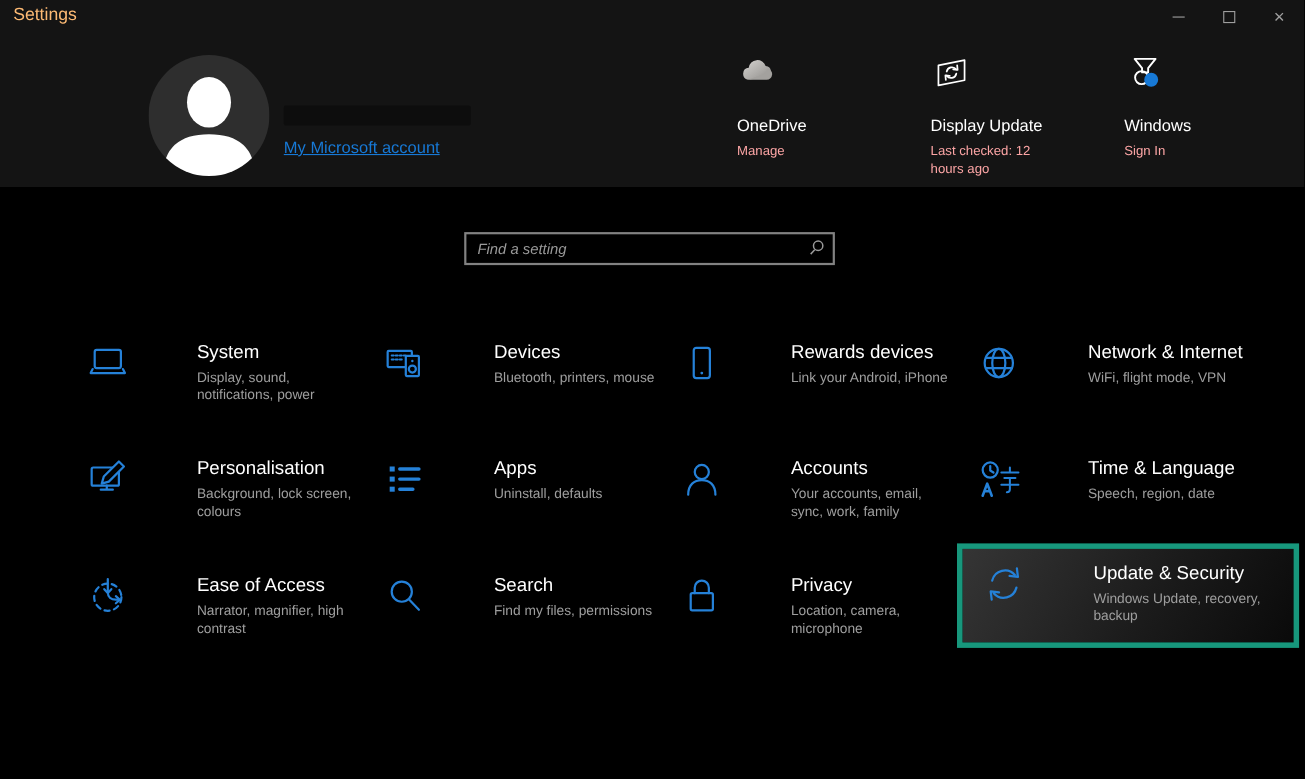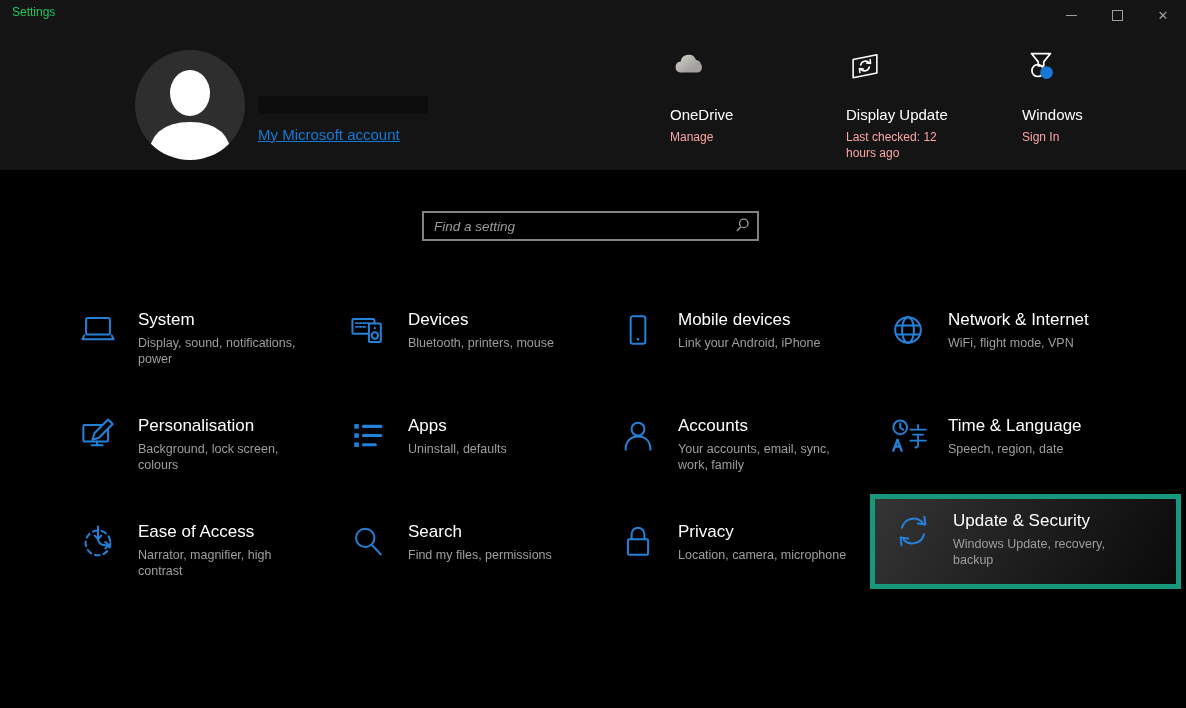--- a/index.html
+++ b/index.html
@@ -1,20 +1,20 @@
 <!DOCTYPE html>
 <html><head>
 <meta charset="utf-8">
 <style>
   html,body{margin:0;padding:0;background:#000;}
   #app{position:relative;width:1186px;height:708px;background:#000;overflow:hidden;
        font-family:"Liberation Sans","DejaVu Sans",sans-serif;color:#fff;}
   
   .header-band{position:absolute;left:0;top:0;width:1186px;height:170px;background:#141414;}
-  .titlebar-title{position:absolute;left:12px;top:5px;font-size:12px;color:#22c55e;}
+  .titlebar-title{position:absolute;left:12px;top:5px;font-size:16px;color:#fdba74;}
   .win-controls{position:absolute;top:0;right:0;display:flex;height:30px;}
   .win-btn{width:46px;height:30px;display:flex;align-items:center;justify-content:center;color:#9f9f9f;cursor:default;}
   .glyph-min{display:block;width:11px;height:0;border-top:1px solid #9f9f9f;}
   .glyph-max{display:block;width:9px;height:9px;border:1px solid #9f9f9f;}
   .glyph-close{font-size:13px;line-height:1;color:#9f9f9f;}
   
   .avatar{position:absolute;left:135px;top:50px;width:110px;height:110px;}
   .redacted-name{position:absolute;left:258px;top:96px;width:170px;height:18px;background:#0d0d0d;border-radius:2px;}
   .account-link{position:absolute;left:258px;top:126px;font-size:15px;color:var(--link-blue);cursor:pointer;text-decoration:underline;}
   
@@ -27,21 +27,21 @@
   
   .search-wrap{position:absolute;left:422px;top:211px;width:337px;height:30px;}
   .search-input{box-sizing:border-box;width:337px;height:30px;background:#000;border:2px solid #828282;
     color:#e8e8e8;font-size:13.5px;padding:0 30px 0 10px;outline:none;
     font-family:"Liberation Sans","DejaVu Sans",sans-serif;font-style:italic;}
   .search-input::placeholder{color:#9a9a9a;opacity:1;}
   .search-glyph{position:absolute;right:8px;top:6px;width:17px;height:17px;color:#9a9a9a;pointer-events:none;}
   
   .tiles-grid{position:absolute;left:60px;top:292px;display:grid;
     grid-template-columns:repeat(4,270px);grid-auto-rows:106px;}
-  .tile{position:relative;display:flex;align-items:flex-start;padding-top:16px;box-sizing:border-box;cursor:pointer;}
+  .tile{position:relative;display:flex;align-items:flex-start;padding-top:16px;box-sizing:border-box;cursor:pointer;gap:41px;}
   .tile-icon{flex:0 0 44px;width:44px;height:44px;margin-left:16px;margin-right:18px;color:var(--accent);}
   .tile-icon svg{width:44px;height:44px;}
   .tile-text{padding-top:2px;}
   .tile-title{font-size:17px;color:#fff;margin-bottom:5px;white-space:nowrap;}
   .tile-sub{font-size:12.5px;color:#9e9e9e;line-height:16px;max-width:175px;}
   .tile.highlighted{width:311px;height:95px;margin-top:-10px;border:5px solid var(--highlight-green);
     background:linear-gradient(120deg,#353535 0%,#1c1c1c 55%,#0a0a0a 100%);z-index:2;padding-top:10px;}
   .tile.highlighted .tile-title{font-weight:400;}
 </style>
 </head>
@@ -151,21 +151,21 @@
           <div class="tile-title">Devices</div>
           <div class="tile-sub">Bluetooth, printers, mouse</div>
         </div>
       </div>
       <div class="tile">
         <span class="tile-icon"><svg viewBox="0 0 48 48" fill="none" stroke="currentColor" stroke-width="2.2" stroke-linecap="round" stroke-linejoin="round">
             <rect x="16" y="9" width="16" height="30" rx="2.5"></rect>
             <circle cx="24" cy="34" r="1.4" fill="currentColor" stroke="none"></circle>
           </svg></span>
         <div class="tile-text">
-          <div class="tile-title">Mobile devices</div>
+          <div class="tile-title">Rewards devices</div>
           <div class="tile-sub">Link your Android, iPhone</div>
         </div>
       </div>
       <div class="tile">
         <span class="tile-icon"><svg viewBox="0 0 48 48" fill="none" stroke="currentColor" stroke-width="2.2" stroke-linecap="round" stroke-linejoin="round">
             <circle cx="24" cy="24" r="14"></circle>
             <ellipse cx="24" cy="24" rx="6.5" ry="14"></ellipse>
             <path d="M11.5 19 h25 M11.5 29 h25"></path>
           </svg></span>
         <div class="tile-text">

